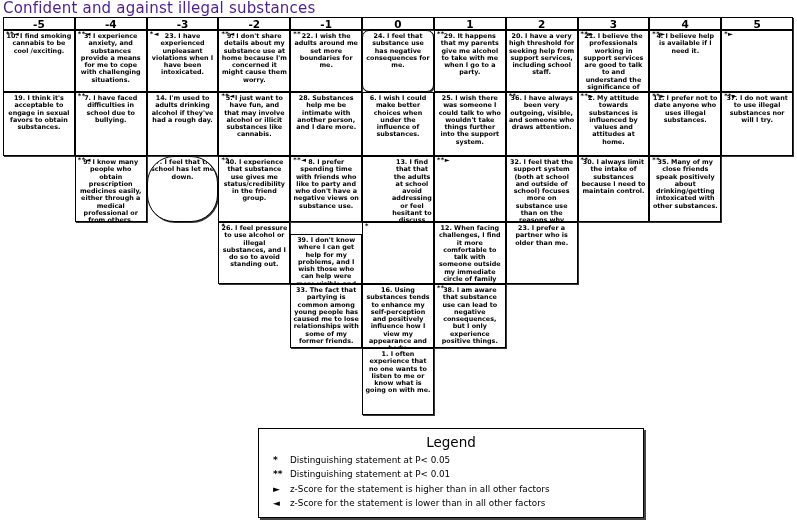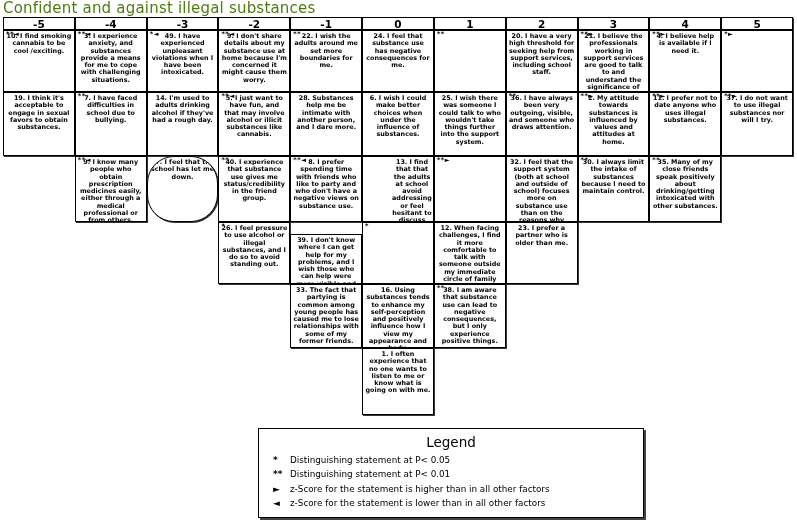--- a/index.html
+++ b/index.html
@@ -1,21 +1,21 @@
 <!DOCTYPE html>
 <html><head>
 <meta charset="utf-8">
 <style>
   html,body{margin:0;padding:0;}
   body{
     width:797px;height:528px;background:#fff;color:#000;
     font-family:"DejaVu Sans", sans-serif;position:relative;overflow:hidden;
   }
   .title{
-    font-size:15px;line-height:15px;color:#4d7c0f;
+    font-size:15px;line-height:15px;color:#4c1d95;
     margin:1px 0 1px 3px;letter-spacing:0.2px;
   }
   .grid{
     display:grid;
     grid-template-columns:repeat(11,1fr);
     grid-template-rows:13px 62px 64px 66px 62px 64px 67px;
     margin:0 4px 0 3px;
   }
   .hdr{
     border:1px solid #000;box-shadow:1px 1px 0 #333;background:#fff;
@@ -53,25 +53,25 @@
       <div class="hdr" style="grid-area: 1 / 4;">-2</div>
       <div class="hdr" style="grid-area: 1 / 5;">-1</div>
       <div class="hdr" style="grid-area: 1 / 6;">0</div>
       <div class="hdr" style="grid-area: 1 / 7;">1</div>
       <div class="hdr" style="grid-area: 1 / 8;">2</div>
       <div class="hdr" style="grid-area: 1 / 9;">3</div>
       <div class="hdr" style="grid-area: 1 / 10;">4</div>
       <div class="hdr" style="grid-area: 1 / 11;">5</div>
       <div class="cell" style="grid-area: 2 / 1;"><span class="marker">**◄</span><span class="stmt">10. I find smoking cannabis to be cool /exciting.</span></div>
       <div class="cell" style="grid-area: 2 / 2;"><span class="marker">**◄</span><span class="stmt">3. I experience anxiety, and substances provide a means for me to cope with challenging situations.</span></div>
-      <div class="cell" style="grid-area: 2 / 3;"><span class="marker">*◄</span><span class="stmt">49. I have experienced unpleasant violations when I have been intoxicated.</span></div>
+      <div class="cell" style="grid-area: 2 / 3;"><span class="marker">*◄</span><span class="stmt">23. I have experienced unpleasant violations when I have been intoxicated.</span></div>
       <div class="cell" style="grid-area: 2 / 4;"><span class="marker">**◄</span><span class="stmt">9. I don't share details about my substance use at home because I'm concerned it might cause them worry.</span></div>
       <div class="cell" style="grid-area: 2 / 5;"><span class="marker">**</span><span class="stmt">22. I wish the adults around me set more boundaries for me.</span></div>
-      <div class="cell" style="grid-area: 2 / 6;"><span class="stmt">24. I feel that substance use has negative consequences for me.</span></div>
-      <div class="cell" style="grid-area: 2 / 7;"><span class="marker">**</span></div>
+      <div class="cell" style="grid-area: 2 / 6; border-radius: 7px;"><span class="stmt">24. I feel that substance use has negative consequences for me.</span></div>
+      <div class="cell" style="grid-area: 2 / 7;"><span class="marker">**</span><span class="stmt">29. It happens that my parents give me alcohol to take with me when I go to a party.</span></div>
       <div class="cell" style="grid-area: 2 / 8;"><span class="stmt">20. I have a very high threshold for seeking help from support services, including school staff.</span></div>
       <div class="cell" style="grid-area: 2 / 9;"><span class="marker">**►</span><span class="stmt">21. I believe the professionals working in support services are good to talk to and understand the significance of substance use for us young people.</span></div>
       <div class="cell" style="grid-area: 2 / 10;"><span class="marker">**►</span><span class="stmt">4. I believe help is available if I need it.</span></div>
       <div class="cell" style="grid-area: 2 / 11;"><span class="marker">*►</span></div>
       <div class="cell" style="grid-area: 3 / 1;"><span class="stmt">19. I think it's acceptable to engage in sexual favors to obtain substances.</span></div>
       <div class="cell" style="grid-area: 3 / 2;"><span class="marker">**</span><span class="stmt">7. I have faced difficulties in school due to bullying.</span></div>
       <div class="cell" style="grid-area: 3 / 3;"><span class="stmt">14. I'm used to adults drinking alcohol if they've had a rough day.</span></div>
       <div class="cell" style="grid-area: 3 / 4;"><span class="marker">**◄</span><span class="stmt">5. I just want to have fun, and that may involve alcohol or illicit substances like cannabis.</span></div>
       <div class="cell" style="grid-area: 3 / 5;"><span class="stmt">28. Substances help me be intimate with another person, and I dare more.</span></div>
       <div class="cell" style="grid-area: 3 / 6;"><span class="stmt">6. I wish I could make better choices when under the influence of substances.</span></div>

